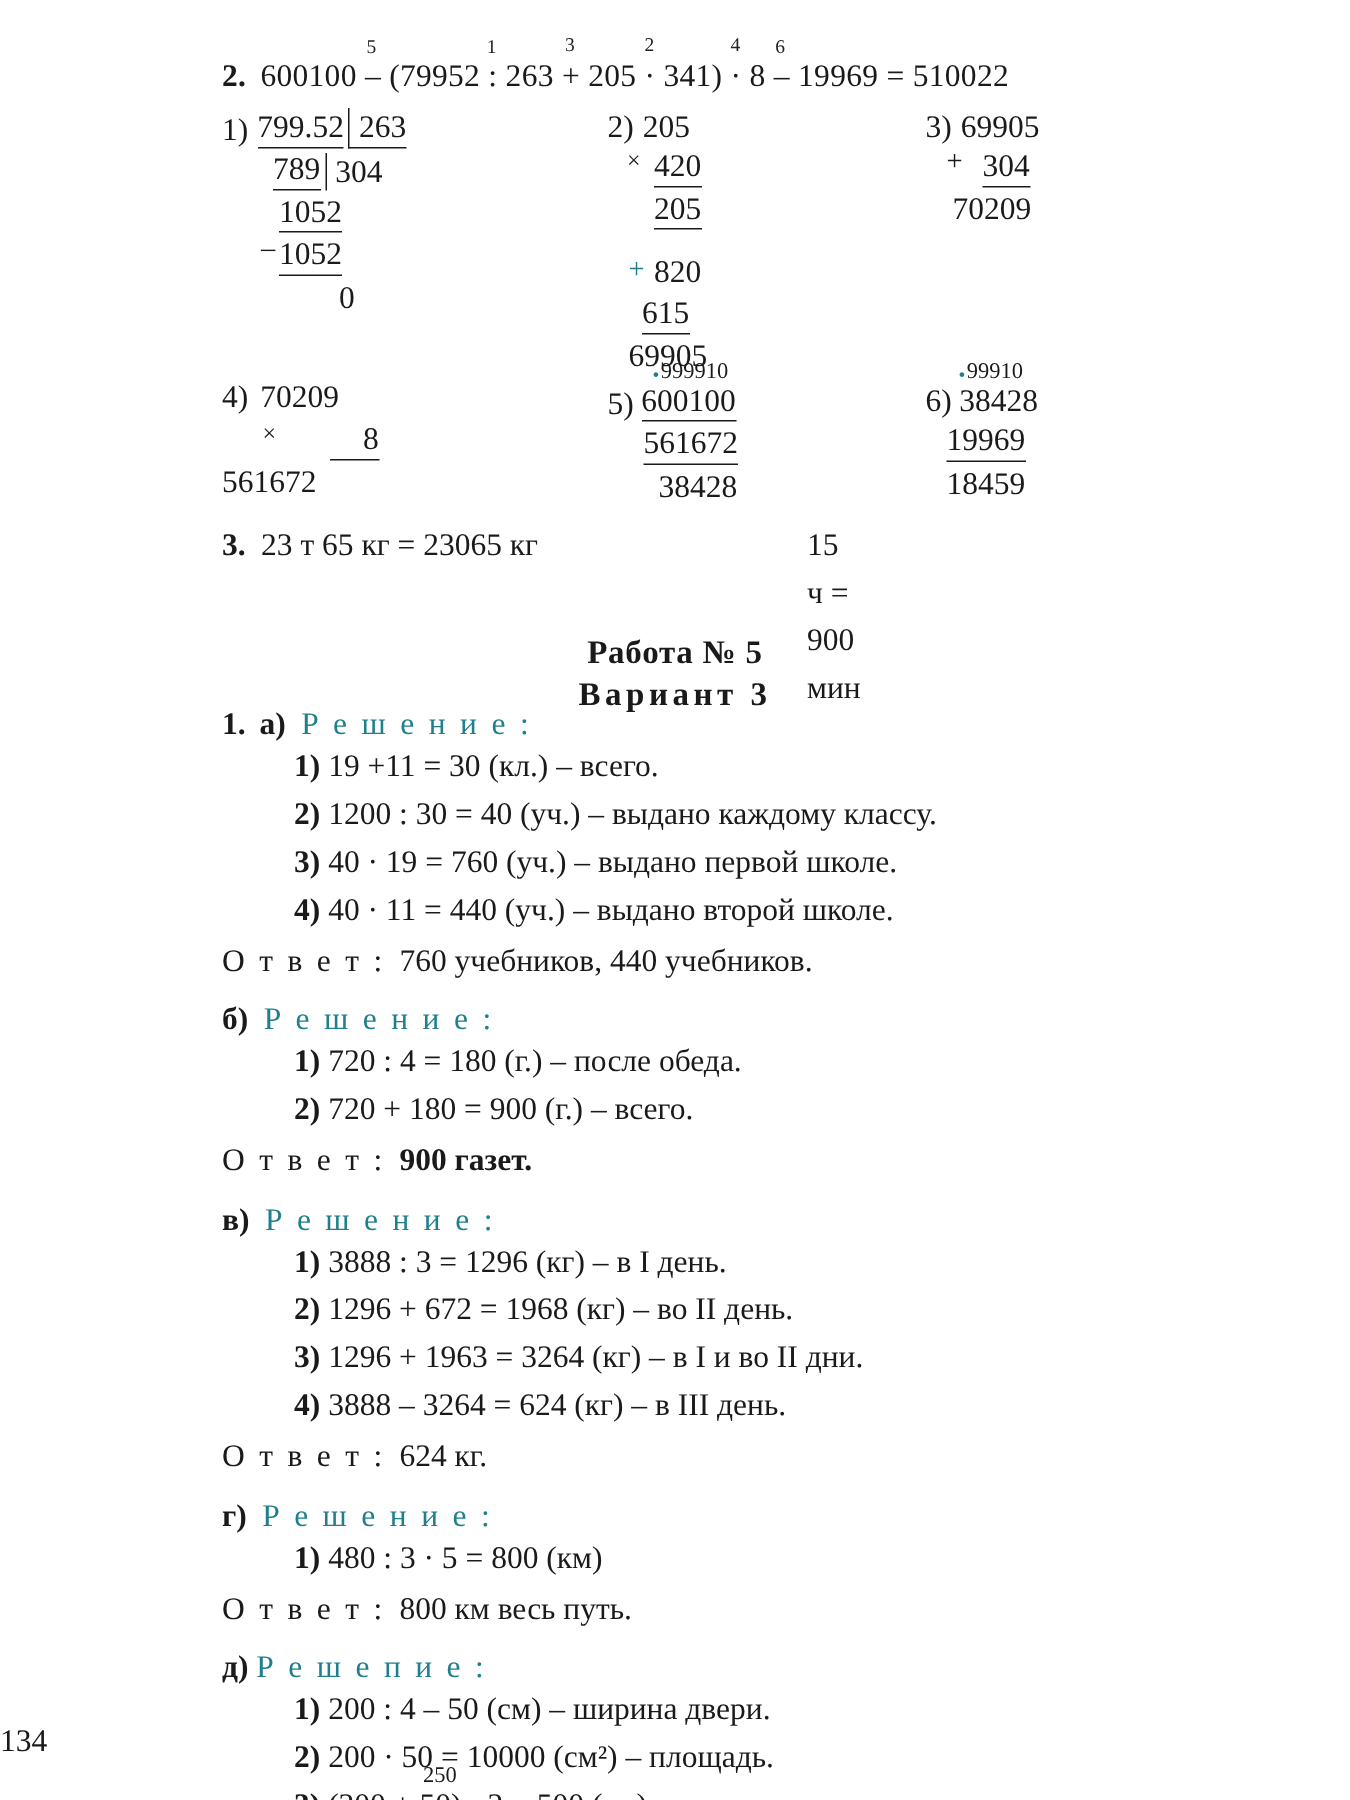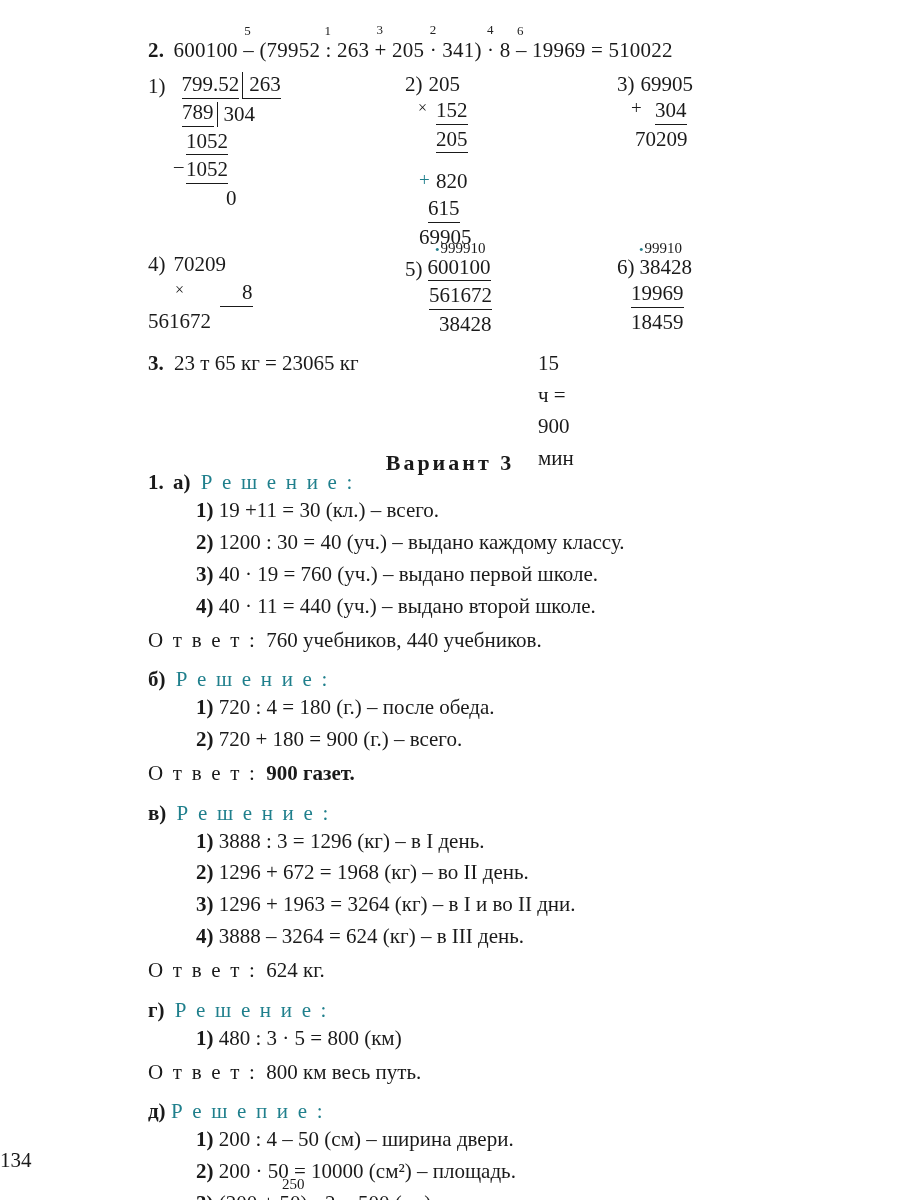--- a/index.html
+++ b/index.html
@@ -84,21 +84,21 @@
       <span style="position:relative;">+<span class="ordnum" style="left:2px; top:-16px;">3</span></span> 205
       <span style="position:relative;">·<span class="ordnum" style="left:0px; top:-16px;">2</span></span> 341)
       <span style="position:relative;">·<span class="ordnum" style="left:0px; top:-16px;">4</span></span> 8
       <span style="position:relative;">–<span class="ordnum" style="left:1px; top:-15px;">6</span></span> 19969 = 510022
     </span>
   </div>
 
   <div class="calc" style="left:148px; top:72px;">
     <div class="row">
       <span>1)</span>
-      <span class="ul" style="margin-left:16px;">799.52</span>
+      <span class="ul" style="margin-left:6px;">799.52</span>
       <span class="divbar ul" style="margin-left:3px;">263</span>
     </div>
     <div class="row" style="margin-top:1px;">
       <span style="display:inline-block;width:34px;"></span>
       <span class="ul">789</span>
       <span class="divbar" style="margin-left:3px;">304</span>
     </div>
     <div class="row" style="margin-top:2px;">
       <span style="display:inline-block;width:38px;"></span>
       <span class="ul">1052</span>
@@ -115,21 +115,21 @@
   </div>
 
   <div class="calc" style="left:405px; top:72px;">
     <div class="row">
       <span>2)</span>
       <span style="margin-left:6px;">205</span>
     </div>
     <div class="row" style="position:relative; margin-top:1px;">
       <span class="op" style="position:absolute; left:13px; top:1px; font-size:16px;">×</span>
       <span style="display:inline-block;width:31px;"></span>
-      <span class="ul">152</span>
+      <span class="ul">420</span>
     </div>
     <div class="row" style="margin-top:2px;">
       <span style="display:inline-block;width:31px;"></span>
       <span class="ul">205</span>
     </div>
     <div class="row" style="margin-top:16px; position:relative;">
       <span class="op teal" style="position:absolute; left:14px; top:0px;">+</span>
       <span style="display:inline-block;width:31px;"></span>
       <span>820</span>
     </div>
@@ -213,20 +213,21 @@
   </div>
 
   <div class="abs" id="task3">
     <div style="position:relative;">
       <span class="num">3.</span>
       <span style="margin-left:5px;">23 т 65 кг = 23065 кг</span>
       <span style="position:absolute; left:390px; top:0;">15 ч = 900 мин</span>
     </div>
   </div>
 
+  <div class="heading" style="top:422px;">Работа № 5</div>
   <div class="heading2" style="top:450px;">Вариант 3</div>
 
   <div id="body">
 
     <div class="blk">
       <div>
         <span class="lbl">1.</span>
         <span class="lbl" style="margin-left:4px;">а)</span>
         <span class="teal spaced" style="margin-left:5px;">Р е ш е н и е :</span>
       </div>

